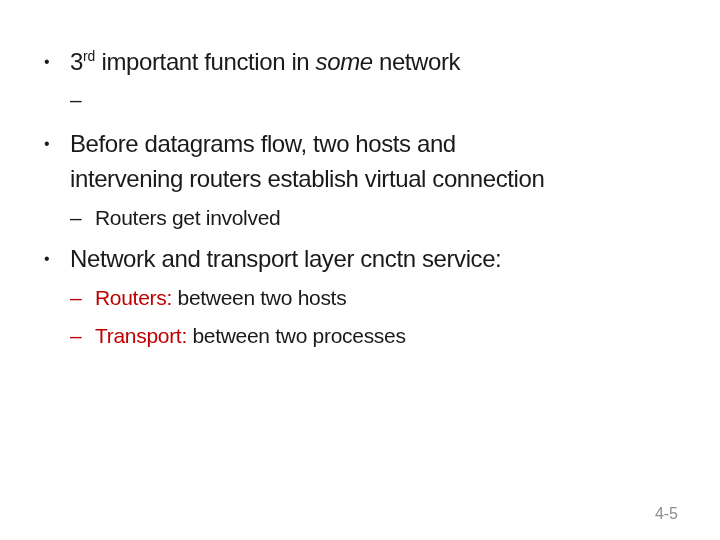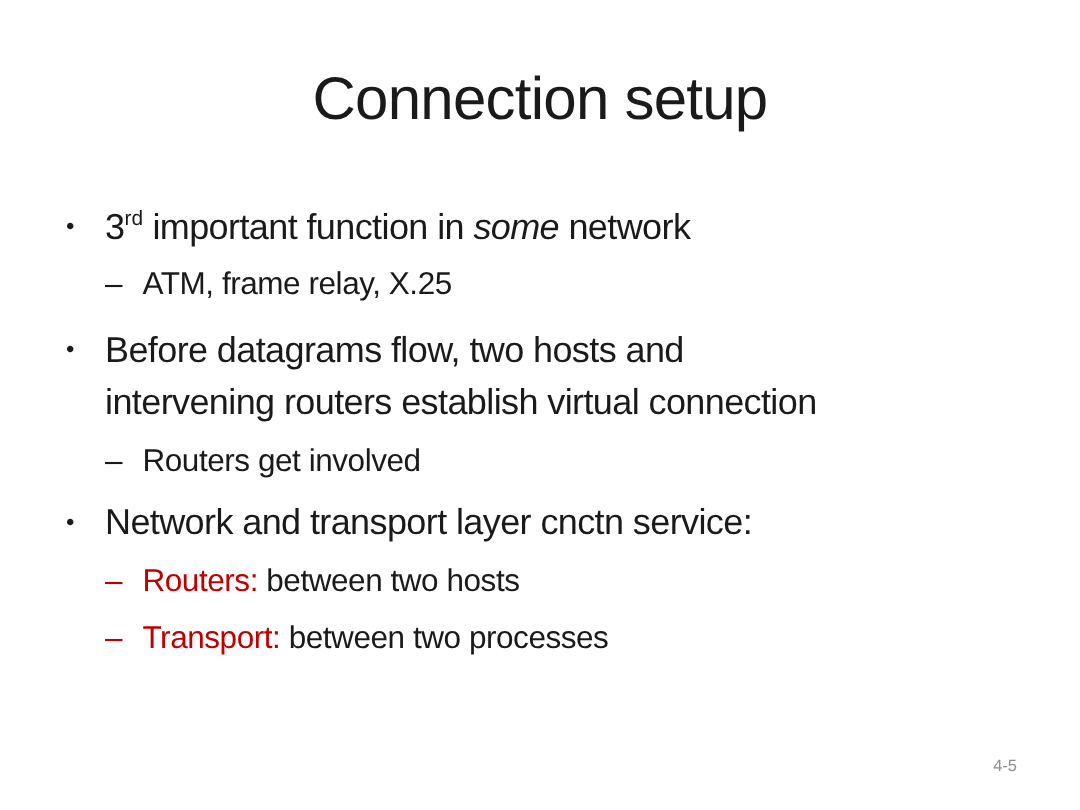--- a/index.html
+++ b/index.html
@@ -73,41 +73,39 @@
     position: absolute;
     top: 505px; left: 0;
     width: 100%;
     text-align: center;
     font-size: 12.5px;
     color: var(--footer);
   }
   .footer-page {
     position: absolute;
     top: 505px; right: 42px;
-    font-size: 11px;
+    font-size: 16px;
     color: var(--footer);
   }
 </style>
 </head>
 <body>
 
 <div class="slide">
 
-  <h1 class="slide-title">Connection setup</h1>
 
   <div class="content">
 
     <div class="item l1 item-b1">
       <span class="marker">•</span>
       <p class="text"><span>3</span><sup class="ordinal">rd</sup><span> important function in </span><em class="soft">some</em><span> network</span><br></p>
     </div>
 
     <div class="item l2 item-s1">
       <span class="marker">–</span>
-      <p class="text">ATM, frame relay, X.25</p>
     </div>
 
     <div class="item l1 item-b2">
       <span class="marker">•</span>
       <p class="text"><span>Before datagrams flow, two hosts and</span><br><span>intervening routers establish virtual connection</span></p>
     </div>
 
     <div class="item l2 item-s2">
       <span class="marker">–</span>
       <p class="text">Routers get involved</p>

